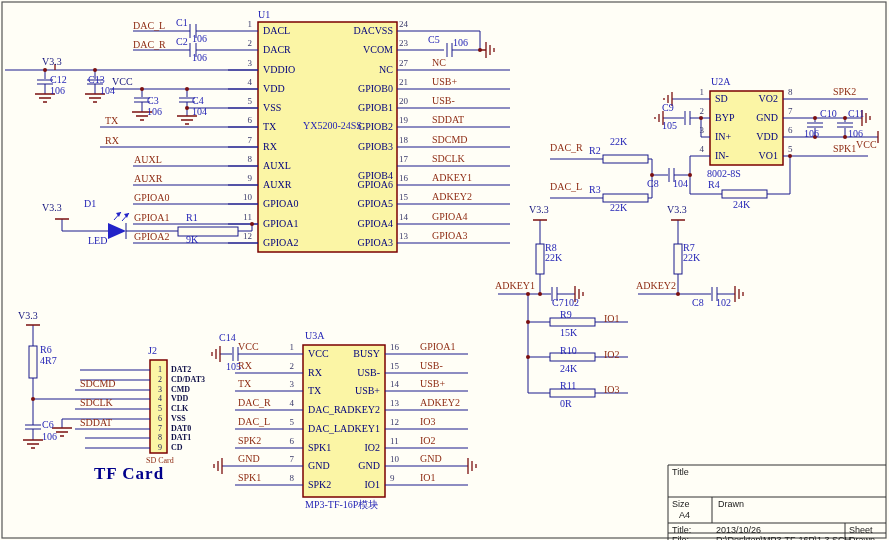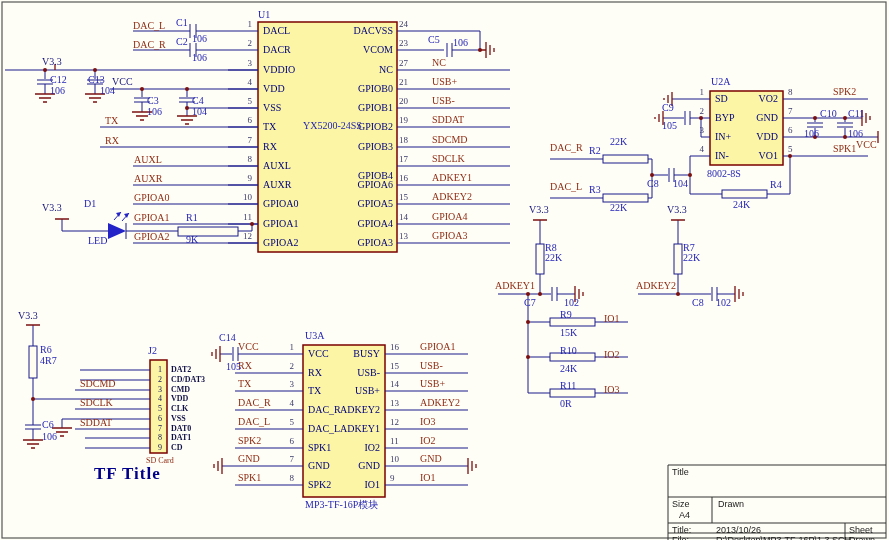--- a/index.html
+++ b/index.html
@@ -492,33 +492,33 @@
 <div class="lbl des" style="left:662px;top:102px">C9</div>
 <div class="lbl des" style="left:662px;top:120px">105</div>
 <div class="lbl des" style="left:647px;top:178px">C8</div>
 <div class="lbl des" style="left:673px;top:178px">104</div>
 <div class="lbl net" style="left:550px;top:142px">DAC_R</div>
 <div class="lbl des" style="left:589px;top:145px">R2</div>
 <div class="lbl des" style="left:610px;top:136px">22K</div>
 <div class="lbl net" style="left:550px;top:181px">DAC_L</div>
 <div class="lbl des" style="left:589px;top:184px">R3</div>
 <div class="lbl des" style="left:610px;top:202px">22K</div>
-<div class="lbl des" style="left:770px;top:179px">R4</div>
+<div class="lbl des" style="left:708px;top:179px">R4</div>
 <div class="lbl des" style="left:733px;top:199px">24K</div>
 <div class="lbl net" style="left:856px;top:139px">VCC</div>
 <div class="lbl des" style="left:820px;top:108px">C10</div>
 <div class="lbl des" style="left:804px;top:128px">106</div>
 <div class="lbl des" style="left:848px;top:108px">C11</div>
 <div class="lbl des" style="left:848px;top:128px">106</div>
 
 <div class="lbl pwr" style="left:529px;top:204px">V3.3</div>
 <div class="lbl des" style="left:545px;top:242px">R8</div>
 <div class="lbl des" style="left:545px;top:252px">22K</div>
 <div class="lbl net" style="left:495px;top:280px">ADKEY1</div>
-<div class="lbl des" style="left:524px;top:297px">C7</div>
+<div class="lbl des" style="left:552px;top:297px">C7</div>
 <div class="lbl des" style="left:564px;top:297px">102</div>
 <div class="lbl pwr" style="left:667px;top:204px">V3.3</div>
 <div class="lbl des" style="left:683px;top:242px">R7</div>
 <div class="lbl des" style="left:683px;top:252px">22K</div>
 <div class="lbl net" style="left:636px;top:280px">ADKEY2</div>
 <div class="lbl des" style="left:692px;top:297px">C8</div>
 <div class="lbl des" style="left:716px;top:297px">102</div>
 
 <div class="lbl des" style="left:305px;top:330px">U3A</div>
 <div class="lbl des" style="left:305px;top:499px">MP3-TF-16P模块</div>
@@ -528,21 +528,21 @@
 <div class="lbl des" style="left:148px;top:345px">J2</div>
 <div class="lbl pwr" style="left:18px;top:310px">V3.3</div>
 <div class="lbl des" style="left:40px;top:344px">R6</div>
 <div class="lbl des" style="left:40px;top:355px">4R7</div>
 <div class="lbl des" style="left:42px;top:419px">C6</div>
 <div class="lbl des" style="left:42px;top:431px">106</div>
 <div class="lbl net" style="left:80px;top:378px">SDCMD</div>
 <div class="lbl net" style="left:80px;top:397px">SDCLK</div>
 <div class="lbl net" style="left:80px;top:417px">SDDAT</div>
 <div class="lbl net small" style="left:146px;top:455px">SD Card</div>
-<div class="lbl caption" style="left:94px;top:468px">TF Title</div>
+<div class="lbl caption" style="left:94px;top:468px">TF Card</div>
 
 <div class="tb" style="left:672px;top:467px">Title</div>
 <div class="tb" style="left:672px;top:499px">Size</div>
 <div class="tb" style="left:679px;top:510px">A4</div>
 <div class="tb" style="left:718px;top:499px">Drawn</div>
 <div class="tb" style="left:672px;top:525px">Title:</div>
 <div class="tb" style="left:716px;top:525px">2013/10/26</div>
 <div class="tb" style="left:849px;top:525px">Sheet</div>
 <div class="tb" style="left:672px;top:535px">File:</div>
 <div class="tb" style="left:716px;top:535px">D:\Desktop\MP3-TF-16P\1.3.SCH</div>

